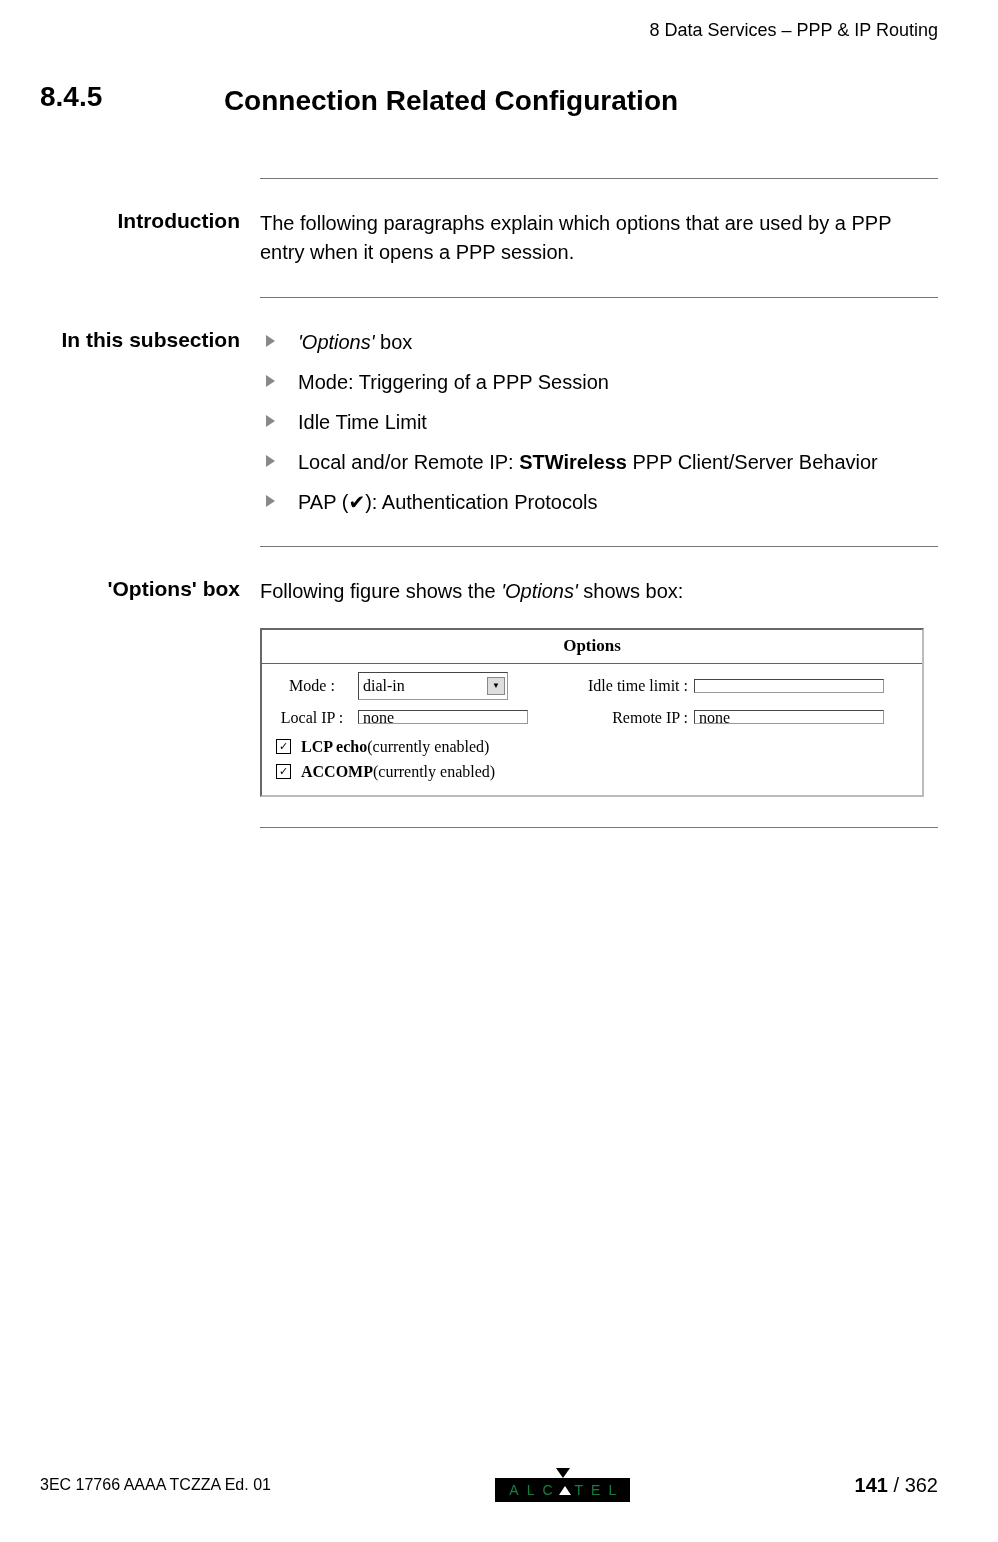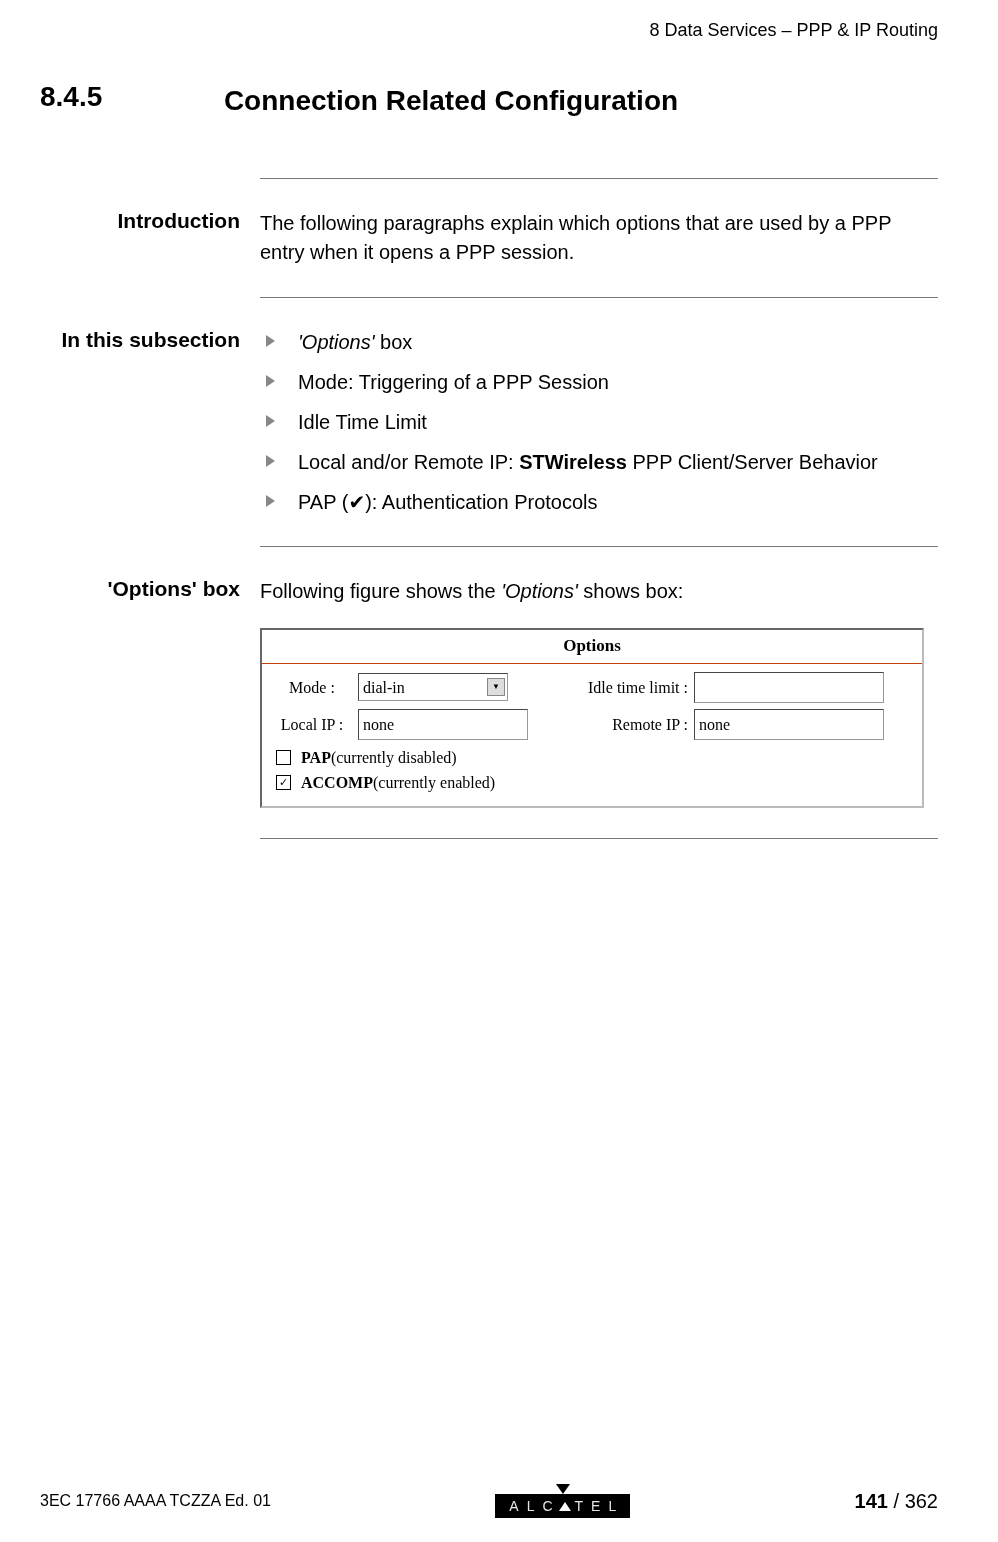--- a/index.html
+++ b/index.html
@@ -139,21 +139,21 @@
     width: 16px;
     height: 16px;
     background: #ddd;
     border: 1px solid #888;
     display: inline-flex;
     align-items: center;
     justify-content: center;
     font-size: 8px;
   }
   .opt-input {
-    height: 31px;
+    height: 14px;
     border: 1px inset #999;
     padding: 0 4px;
     background: #fff;
     box-sizing: border-box;
     display: inline-flex;
     align-items: center;
   }
   .w-local { width: 170px; }
   .w-idle { width: 190px; }
   .w-remote { width: 190px; }
@@ -171,21 +171,21 @@
     align-items: center;
     justify-content: center;
     font-size: 11px;
     line-height: 1;
   }
   .chk.checked::after { content: "✓"; }
 
   
   .footer {
     position: absolute;
-    bottom: 24px;
+    bottom: 40px;
     left: 40px;
     right: 60px;
     display: flex;
     align-items: center;
     justify-content: space-between;
   }
   .doc-id {
     font-size: 16px;
   }
   .page-num {
@@ -201,21 +201,21 @@
     align-items: center;
   }
   .logo .tri-down {
     width: 0; height: 0;
     border-left: 7px solid transparent;
     border-right: 7px solid transparent;
     border-top: 10px solid #000;
   }
   .logo .bar {
     background: #000;
-    color: #e5e5e5;
+    color: #15803d;
     letter-spacing: 8px;
     font-size: 14px;
     padding: 3px 6px 3px 14px;
     display: flex;
     align-items: center;
     height: 20px;
     font-family: Arial, sans-serif;
   }
   .logo .bar .tri-up {
     display: inline-block;
@@ -287,22 +287,22 @@
               <span class="opt-input w-idle"></span>
             </div>
             <div class="opt-row">
               <span class="opt-label-left">Local IP :</span>
               <span class="opt-input w-local">none</span>
               <span class="spacer-flex" style="flex-basis:10px"></span>
               <span class="opt-label-mid">Remote IP :</span>
               <span class="opt-input w-remote">none</span>
             </div>
             <div class="chk-row">
-              <span class="chk"></span>
-              <span><span class="bold">PAP</span><span>(currently disabled)</span></span>
+              <span class="chk checked"></span>
+              <span><span class="bold">LCP echo</span><span>(currently enabled)</span></span>
             </div>
             <div class="chk-row">
               <span class="chk checked"></span>
               <span><span class="bold">ACCOMP</span><span>(currently enabled)</span></span>
             </div>
           </div>
         </div>
       </div>
     </div>
 

